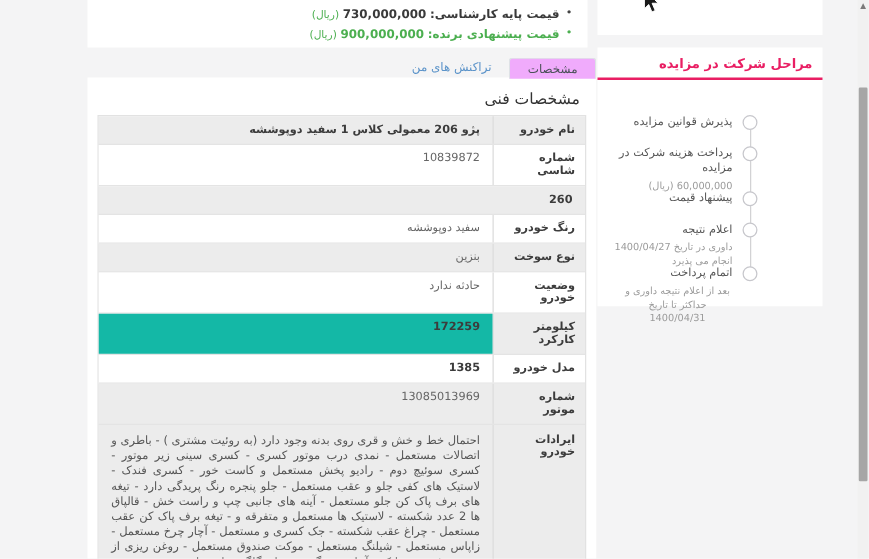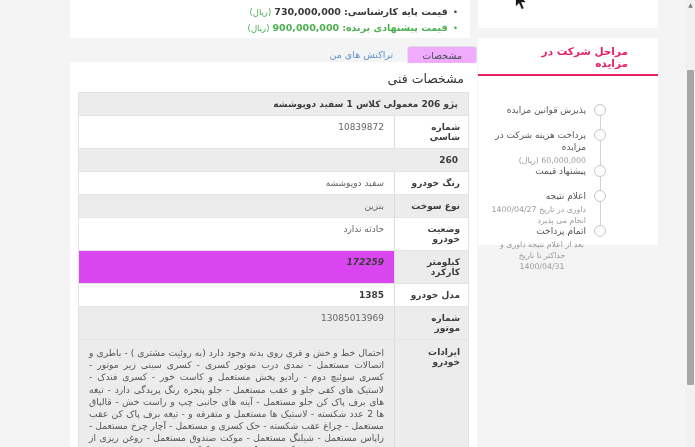--- a/index.html
+++ b/index.html
@@ -34,27 +34,27 @@
   
   .card-main { left:70px; top:62px; width:407px; height:385px; }
   .spec-heading { font-size:12.5px; color:#333; text-align:right; padding:9px 13px 6px; }
   .spec-table { margin:0 8px; border:1px solid #e2e2e2; }
   .t-row { display:flex; border-bottom:1px solid #e4e4e4; background:#fff; }
   .t-row:last-child { border-bottom:none; }
   .t-row.shaded { background:#ececec; }
   .t-label { width:74px; flex:0 0 74px; font-size:9px; font-weight:bold; color:#3c3c3c; padding:6px 8px; text-align:right; border-left:1px solid #dcdcdc; }
   .t-value { flex:1; font-size:9px; color:#666; padding:6px 10px; text-align:right; }
   .t-value.strong { color:#3c3c3c; font-weight:bold; }
-  .row-highlight .t-value { background:#d946ef;font-style:italic; }
+  .row-highlight .t-value { background:#14b8a6; }
   .row-defects .t-label { padding-top:7px; }
   .row-defects .t-value { font-size:9.2px; line-height:12.2px; text-align:justify; color:#555; padding:7px 10px 8px; }
 
   
   .card-side { left:478px; top:38px; width:180px; height:207px; }
-  .side-title { color:#e91e63; font-size:10.5px; font-weight:bold; text-align:right; padding:7px 30px 5px; }
+  .side-title { color:#e91e63; font-size:10.5px; font-weight:bold; text-align:right; padding:7px 8px 5px; }
   .side-rule { height:2px; background:#e91e63; width:100%; }
   .stepper { position:relative; width:100%; height:180px; }
   .step-line { position:absolute; right:57px; top:34px; width:1px; height:121px; background:#d2d2d4; }
   .dot { position:absolute; right:52px; width:12px; height:12px; border-radius:50%; background:#fff; border:1.5px solid #c7c7cc; z-index:2; }
   .step { position:absolute; right:72px; left:6px; text-align:right; }
   .step-label { font-size:9px; color:#555; line-height:12px; }
   .step-note { font-size:7.8px; color:#9a9a9a; line-height:11px; margin-top:2px; }
   .note-center { text-align:center; padding-left:14px; }
 
   
@@ -88,20 +88,21 @@
 
   <div class="tabs">
     <div class="tab tab-active">مشخصات</div>
     <div class="tab tab-idle">تراکنش های من</div>
   </div>
 
   <div class="card card-main">
     <div class="spec-heading">مشخصات فنی</div>
     <div class="spec-table">
       <div class="t-row shaded">
+        <div class="t-label">نام خودرو</div>
         <div class="t-value strong">پژو 206 معمولی کلاس 1 سفید دوپوششه</div>
       </div>
       <div class="t-row">
         <div class="t-label">شماره شاسی</div>
         <div class="t-value">10839872</div>
       </div>
       <div class="t-row shaded">
         <div class="t-value strong">260</div>
       </div>
       <div class="t-row">

